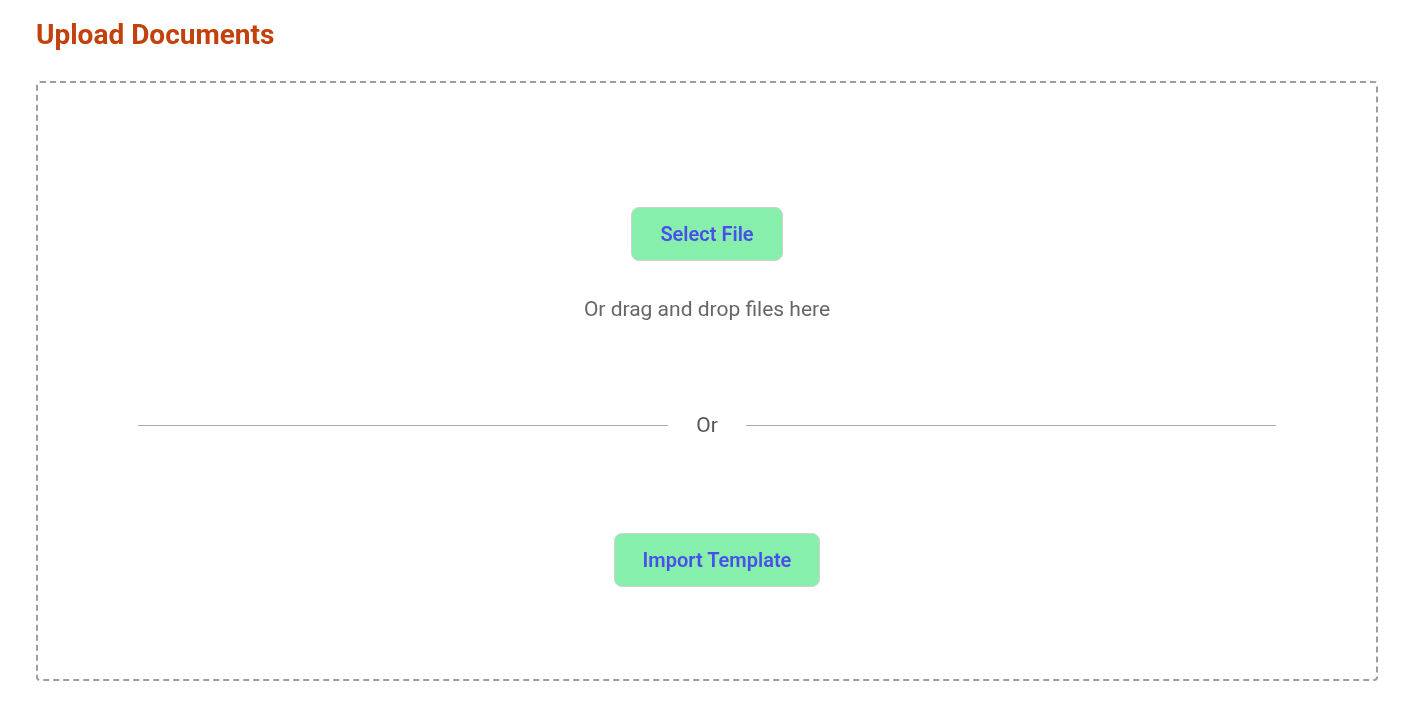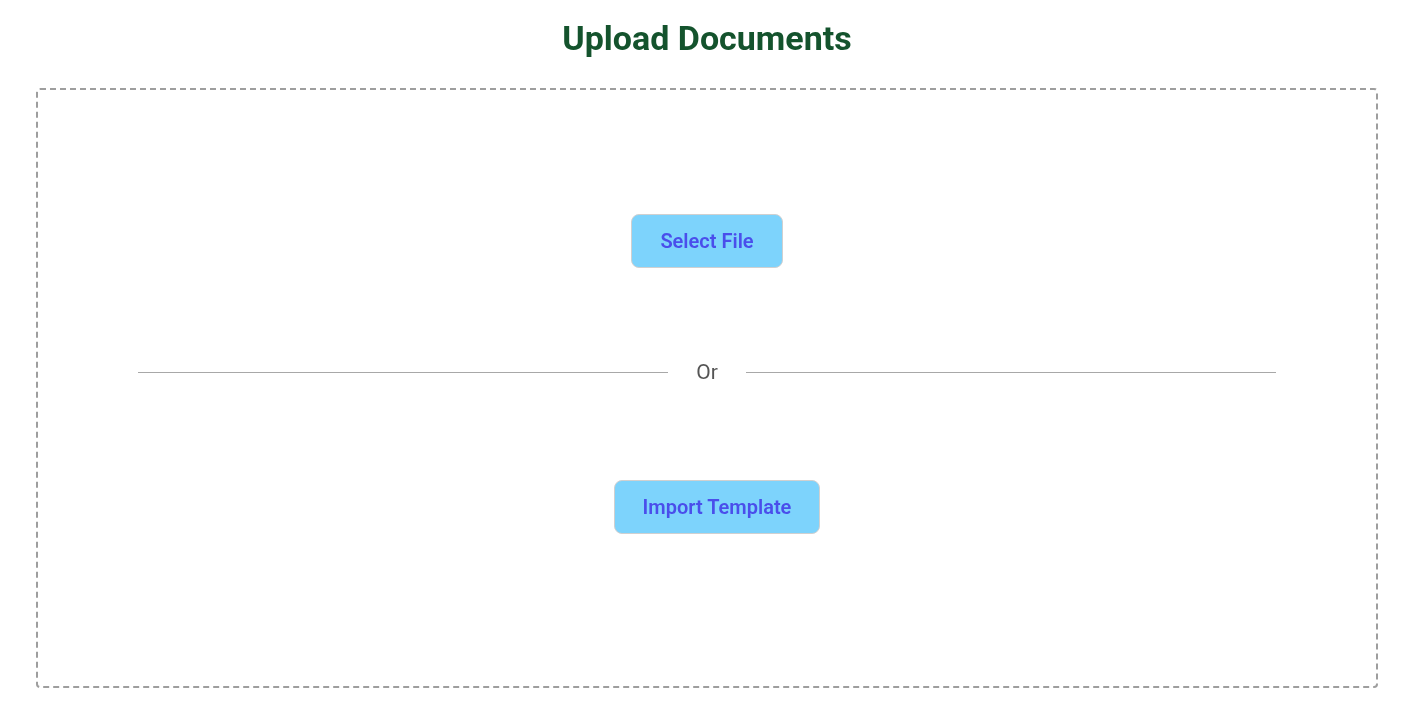--- a/index.html
+++ b/index.html
@@ -8,38 +8,37 @@
       box-sizing: border-box;
     }
     body {
       font-family: -apple-system, BlinkMacSystemFont, "Segoe UI", Roboto, Helvetica, Arial, sans-serif;
       background: #ffffff;
       width: 1414px;
       height: 706px;
       padding: 18px 36px;
     }
     .page-title {
-      font-size: 34px;
+      font-size: 28px;
       font-weight: 700;
-      color: #14532d;
+      color: #c2410c;
       margin-bottom: 30px;
-      text-align: center;
     }
     .drop-zone {
       border: 2px dashed #9e9e9e;
       border-radius: 4px;
       width: 100%;
       height: 600px;
       display: flex;
       flex-direction: column;
       align-items: center;
       padding: 124px 100px 0 100px;
     }
     .btn {
-      background: #7dd3fc;
+      background: #86efac;
       border: 1px solid #d0d0d0;
       border-radius: 8px;
       padding: 14px 28px;
       font-size: 20px;
       font-weight: 600;
       color: #4a4eeb;
       cursor: pointer;
       font-family: inherit;
     }
     .hint-text {
@@ -70,20 +69,21 @@
   </style>
 </head>
 <body>
 
 <h1 class="page-title">Upload Documents</h1>
 
 <div class="drop-zone">
 
   <button class="btn">Select File</button>
 
+  <div class="hint-text">Or drag and drop files here</div>
 
   <div class="divider-row">
     <div class="divider-line"></div>
     <div class="divider-label">Or</div>
     <div class="divider-line"></div>
   </div>
 
   <div class="import-wrapper">
     <button class="btn">Import Template</button>
   </div>

